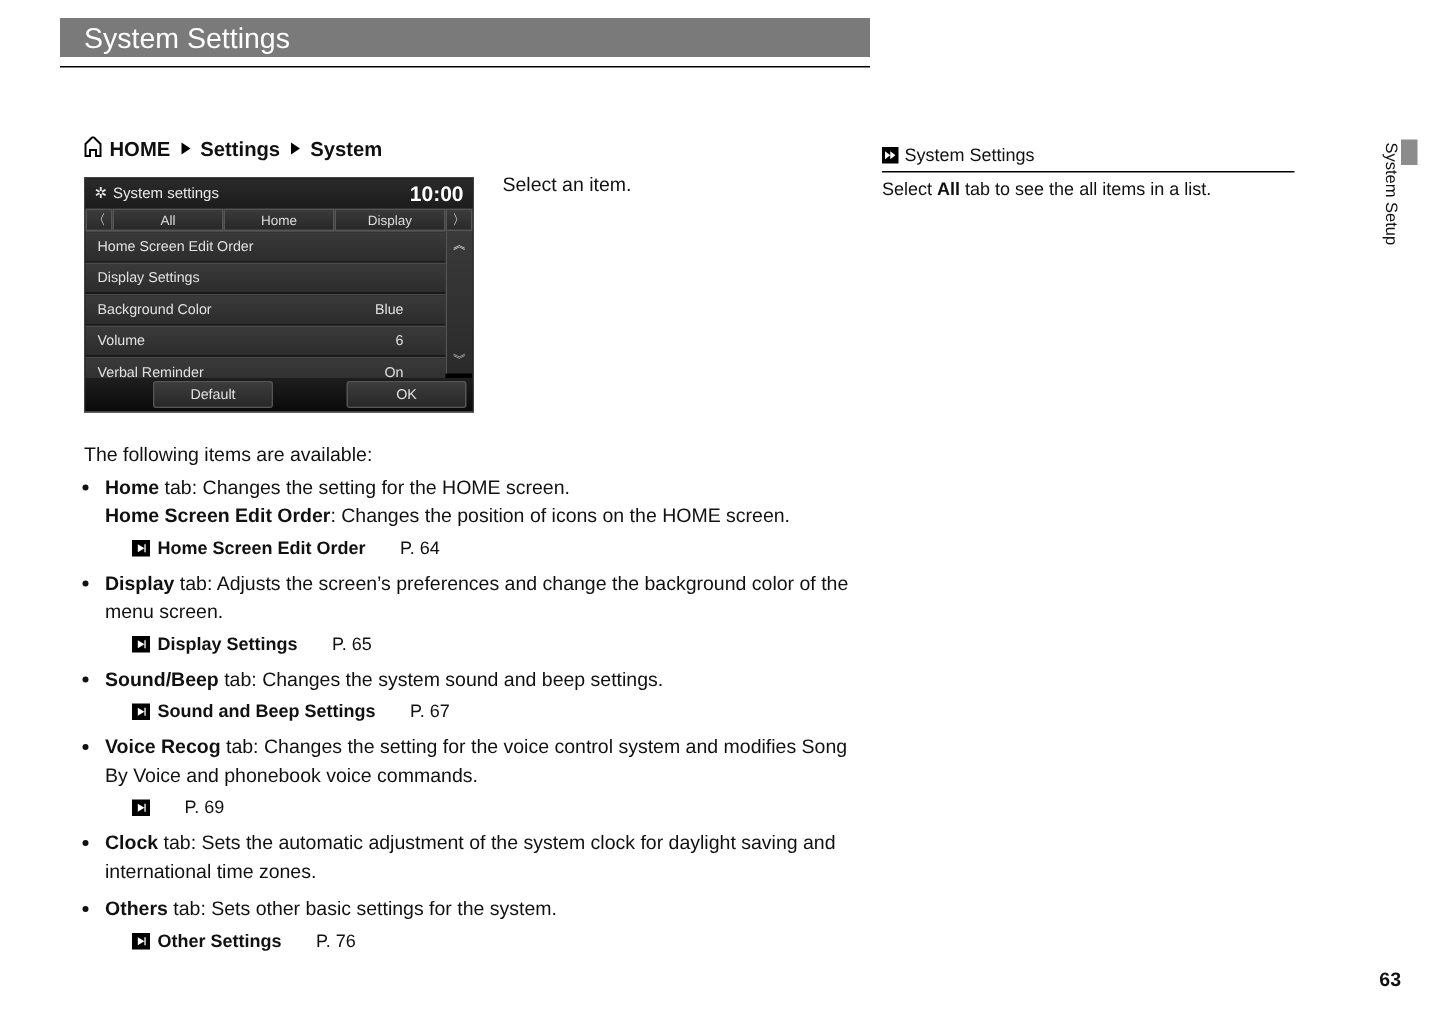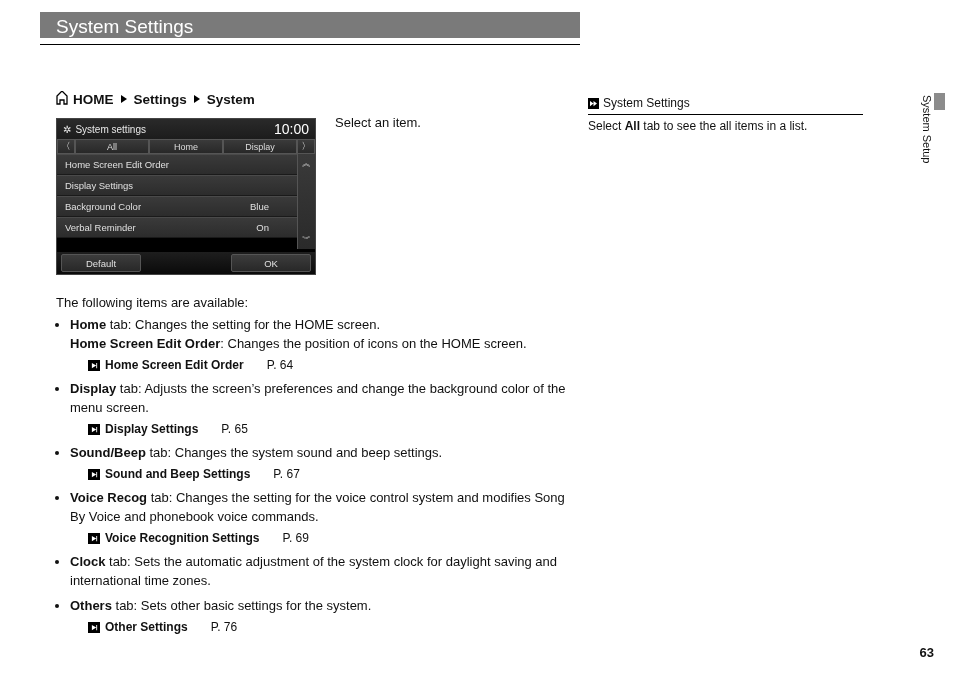--- a/index.html
+++ b/index.html
@@ -102,21 +102,21 @@
   .ss-top {
     height: 20px;
     background: linear-gradient(#2a2a2a,#1c1c1c);
     display: flex;
     align-items: center;
     color: #e8e8e8;
     font-size: 10px;
   }
   .ss-gear { margin: 0 4px 0 6px; font-size:10px; }
   .ss-title { flex: 1; }
-  .ss-clock { font-weight: normal; font-size: 14px; margin-right: 6px; color:#fff;text-align:right; }
+  .ss-clock { font-weight: bold; font-size: 14px; margin-right: 6px; color:#fff;text-align:right; }
   .ss-tabs {
     height: 15px;
     display: flex;
     align-items: stretch;
     background: #202020;
     font-size: 9px;
   }
   .ss-arrow {
     width: 18px;
     display:flex; align-items:center; justify-content:center;
@@ -161,20 +161,21 @@
     box-sizing:border-box;
   }
   .ss-bottom {
     position:absolute; bottom:0; left:0; right:0;
     height: 22px;
     display: flex;
     justify-content: space-between;
     align-items: center;
     background: linear-gradient(#1e1e1e,#0a0a0a);
     font-size: 9.5px;
+    padding-left: 41px;
   }
   .ss-btn {
     width: 78px; height: 16px;
     background: linear-gradient(#3c3c3c,#282828);
     border:1px solid #555;
     border-radius: 2px;
     display:flex; align-items:center; justify-content:center;
     margin: 0 4px;
     color:#e0e0e0;
   }
@@ -273,20 +274,24 @@
           </div>
         <div class="ss-row">
             <span class="ss-row-label">Display Settings</span>
             <span class="ss-row-val"></span>
           </div>
         <div class="ss-row">
             <span class="ss-row-label">Background Color</span>
             <span class="ss-row-val">Blue</span>
           </div>
         <div class="ss-row">
+            <span class="ss-row-label">Volume</span>
+            <span class="ss-row-val">6</span>
+          </div>
+        <div class="ss-row">
             <span class="ss-row-label">Verbal Reminder</span>
             <span class="ss-row-val">On</span>
           </div>
       </div>
       <div class="ss-scroll">
         <span>︽</span>
         <span>︾</span>
       </div>
     </div>
     <div class="ss-bottom">
@@ -336,21 +341,20 @@
       </div>
     </li>
     <li>
       <span class="b">Voice Recog</span><span> tab: Changes the setting for the voice control system and modifies Song By Voice and phonebook voice commands.</span>
       <div class="xref">
         <span class="xicon">
             <svg viewBox="0 0 8 8">
               <path d="M1 1 L6 4 L1 7 Z M6 1 H7 V7 H6 Z" fill="#fff"></path>
             </svg>
           </span>
-        <span class="xref-text">Voice Recognition Settings</span>
         <span class="xref-page">P. 69</span>
       </div>
     </li>
     <li>
       <span class="b">Clock</span><span> tab: Sets the automatic adjustment of the system clock for daylight saving and international time zones.</span>
     </li>
     <li>
       <span class="b">Others</span><span> tab: Sets other basic settings for the system.</span>
       <div class="xref">
         <span class="xicon">

